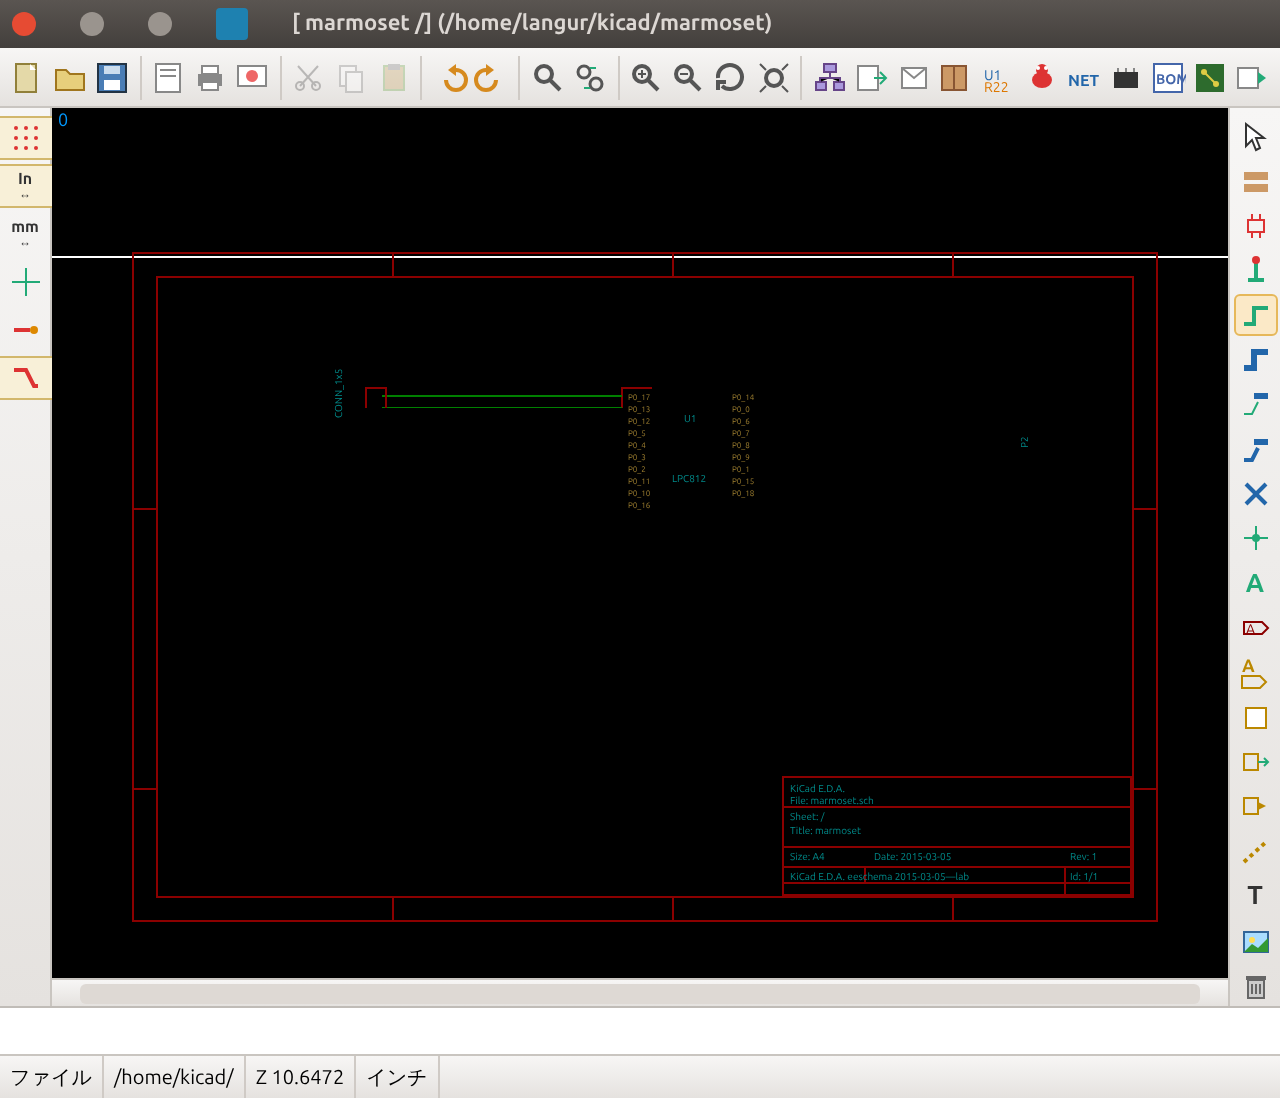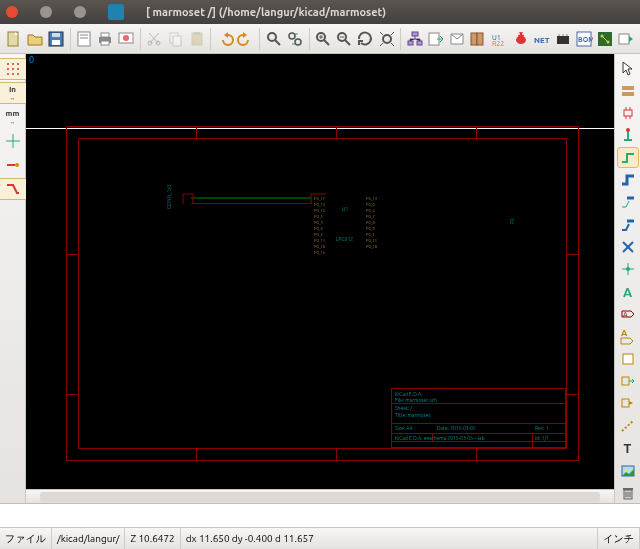--- a/index.html
+++ b/index.html
@@ -533,17 +533,16 @@
           <line x1="10" y1="7" x2="10" y2="12" stroke="#666"></line>
         </svg>
       </span>
   </div>
 </div>
 
 <div class="msg"></div>
 
 <div class="status">
   <div class="cell">ファイル</div>
-  <div class="cell" style="max-width:78px;overflow:hidden">/kicad/langur/</div>
+  <div class="cell" style="max-width:78px;overflow:hidden">/home/kicad/</div>
   <div class="cell">Z 10.6472</div>
-  <div class="cell spacer">dx 11.650  dy -0.400  d 11.657</div>
   <div class="cell">インチ</div>
 </div>
 
 </body></html>

